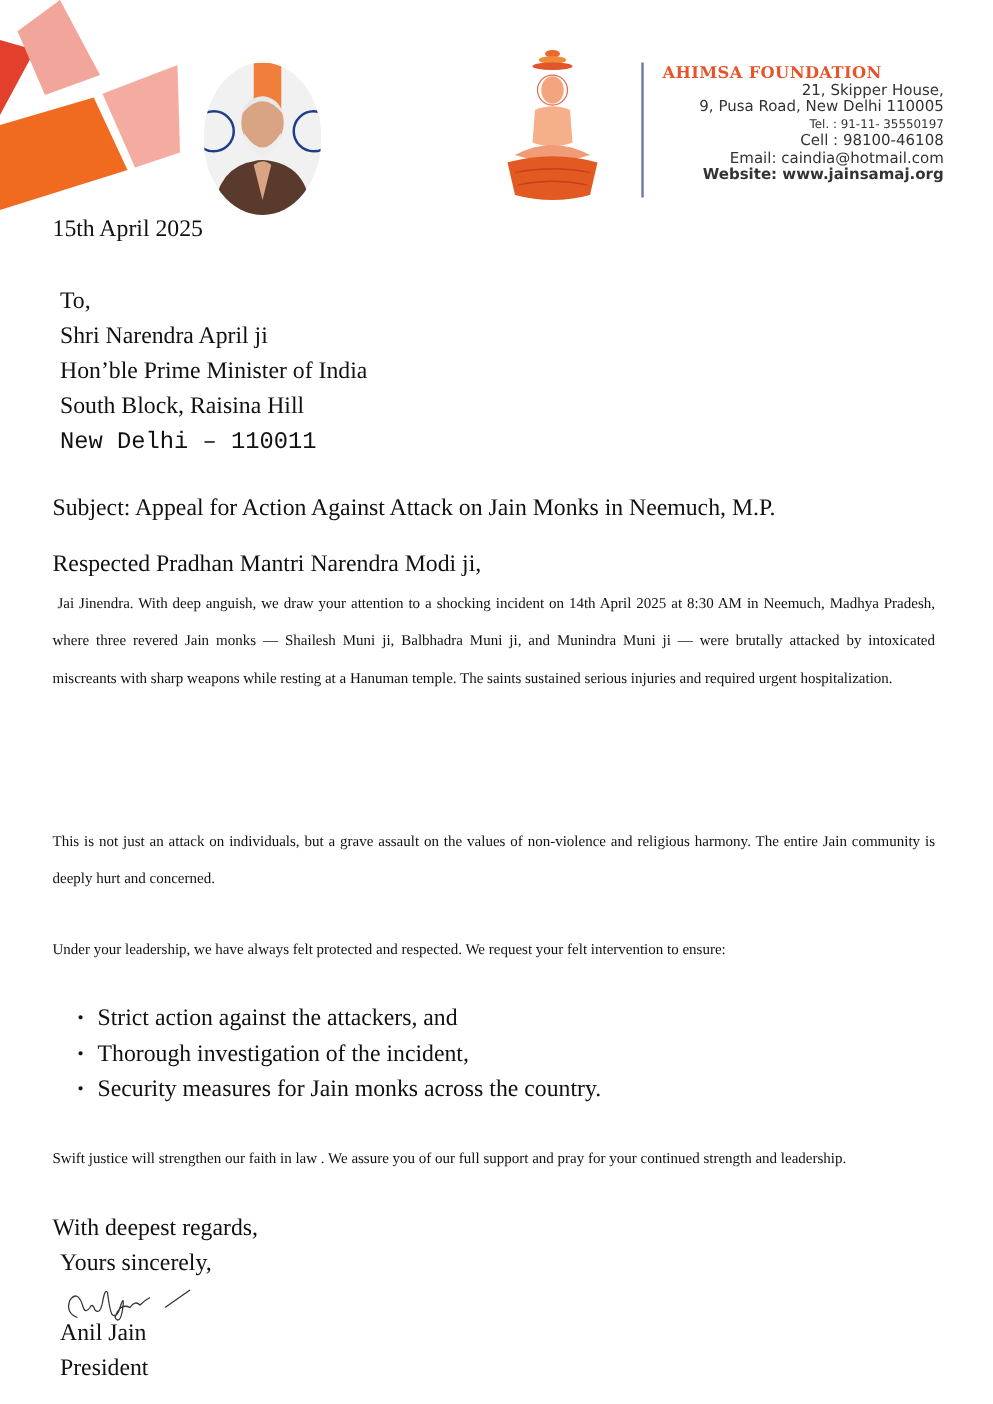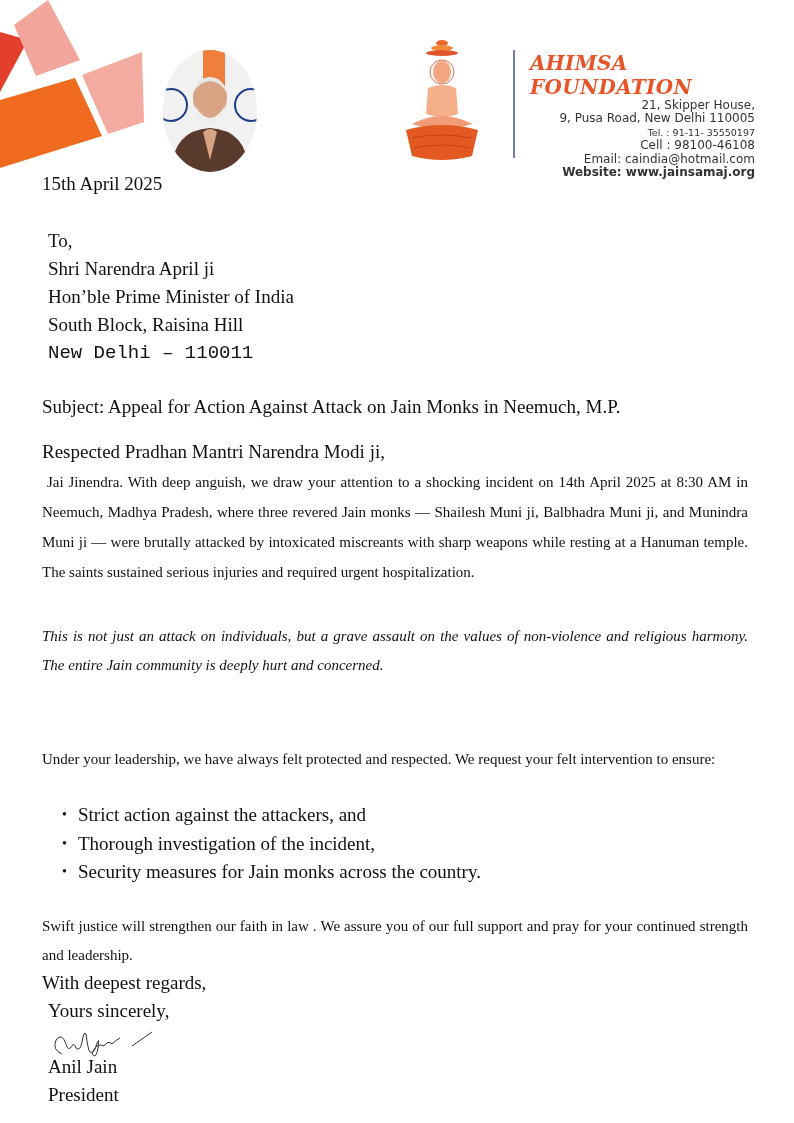--- a/index.html
+++ b/index.html
@@ -5,25 +5,25 @@
   html, body { margin:0; padding:0; background:#ffffff; }
   body { width:794px; height:1123px; position:relative; overflow:hidden;
          font-family:"Liberation Serif", serif; color:#111; }
   .abs { position:absolute; }
   .deco { position:absolute; left:0; top:0; width:150px; height:170px; }
   .photo { left:163px; top:50px; width:94px; height:122px; border-radius:50%; overflow:hidden;
            background:#f4f4f4; }
   .idol { left:392px; top:38px; width:100px; height:124px; }
   .vline { left:513px; top:50px; width:2px; height:108px; background:#6d7fa8; }
   .org { left:530px; top:51px; width:225px; font-family:"DejaVu Sans", sans-serif; text-align:right; }
-  .org-name { color:#e8542a; font-family:"DejaVu Serif", serif; font-weight:bold; font-size:20px; letter-spacing:0.3px; text-align:left;font-style:italic; }
+  .org-name { color:#e8542a; font-family:"DejaVu Serif", serif; font-weight:bold; font-size:13px; letter-spacing:0.3px; text-align:left; }
   .org-line { font-size:12px; color:#333; line-height:13.4px; }
   .org-line.tight { font-size:9.5px; }
   .line { position:absolute; font-size:19px; line-height:24px; white-space:nowrap; }
-  .para { position:absolute; left:42px; width:706px; font-size:15px; line-height:30px; text-align:justify; }
+  .para { position:absolute; left:42px; width:706px; font-size:12px; line-height:30px; text-align:justify; }
   .para.tl { line-height:28.5px; }
   .bullets { position:absolute; left:62px; top:801px; margin:0; padding:0; list-style:none; font-size:19px; line-height:28.5px; }
   .bullets li { position:relative; padding-left:16px; }
   .bullets li::before { content:"•"; position:absolute; left:0; top:0; font-size:14px; }
   .sig { left:48px; top:1024px; width:110px; height:40px; }
 </style>
 </head>
 <body>
 
 <svg class="deco" viewBox="0 0 150 170">
@@ -82,21 +82,21 @@
   <div class="line" style="left:48px; top:285px;">Hon’ble Prime Minister of India</div>
   <div class="line" style="left:48px; top:313px;">South Block, Raisina Hill</div>
   <div class="line" style="left:48px; top:341px;font-family:Liberation Mono, monospace;">New Delhi – 110011</div>
 </div>
 
 <div class="line" style="left:42px; top:395px;">Subject: Appeal for Action Against Attack on Jain Monks in Neemuch, M.P.</div>
 
 <div class="line" style="left:42px; top:440px;">Respected Pradhan Mantri Narendra Modi ji,</div>
 
 <div class="para" style="top:467px; white-space:pre-wrap;"> Jai Jinendra. With deep anguish, we draw your attention to a shocking incident on 14th April 2025 at 8:30 AM in Neemuch, Madhya Pradesh, where three revered Jain monks — Shailesh Muni ji, Balbhadra Muni ji, and Munindra Muni ji — were brutally attacked by intoxicated miscreants with sharp weapons while resting at a Hanuman temple. The saints sustained serious injuries and required urgent hospitalization.</div>
-<div class="para tl" style="top:622px;font-style:italic;">This is not just an attack on individuals, but a grave assault on the values of non-violence and religious harmony. The entire Jain community is deeply hurt and concerned.</div>
+<div class="para tl" style="top:659px;">This is not just an attack on individuals, but a grave assault on the values of non-violence and religious harmony. The entire Jain community is deeply hurt and concerned.</div>
 <div class="para tl" style="top:745px;">Under your leadership, we have always felt protected and respected. We request your felt intervention to ensure:</div>
 
 <ul class="bullets">
   <li>Strict action against the attackers, and</li>
   <li>Thorough investigation of the incident,</li>
   <li>Security measures for Jain monks across the country.</li>
 </ul>
 
 <div class="para tl" style="top:912px;">Swift justice will strengthen our faith in law . We assure you of our full support and pray for your continued strength and leadership.</div>
 <div class="line" style="left:42px; top:971px;">With deepest regards,</div>

